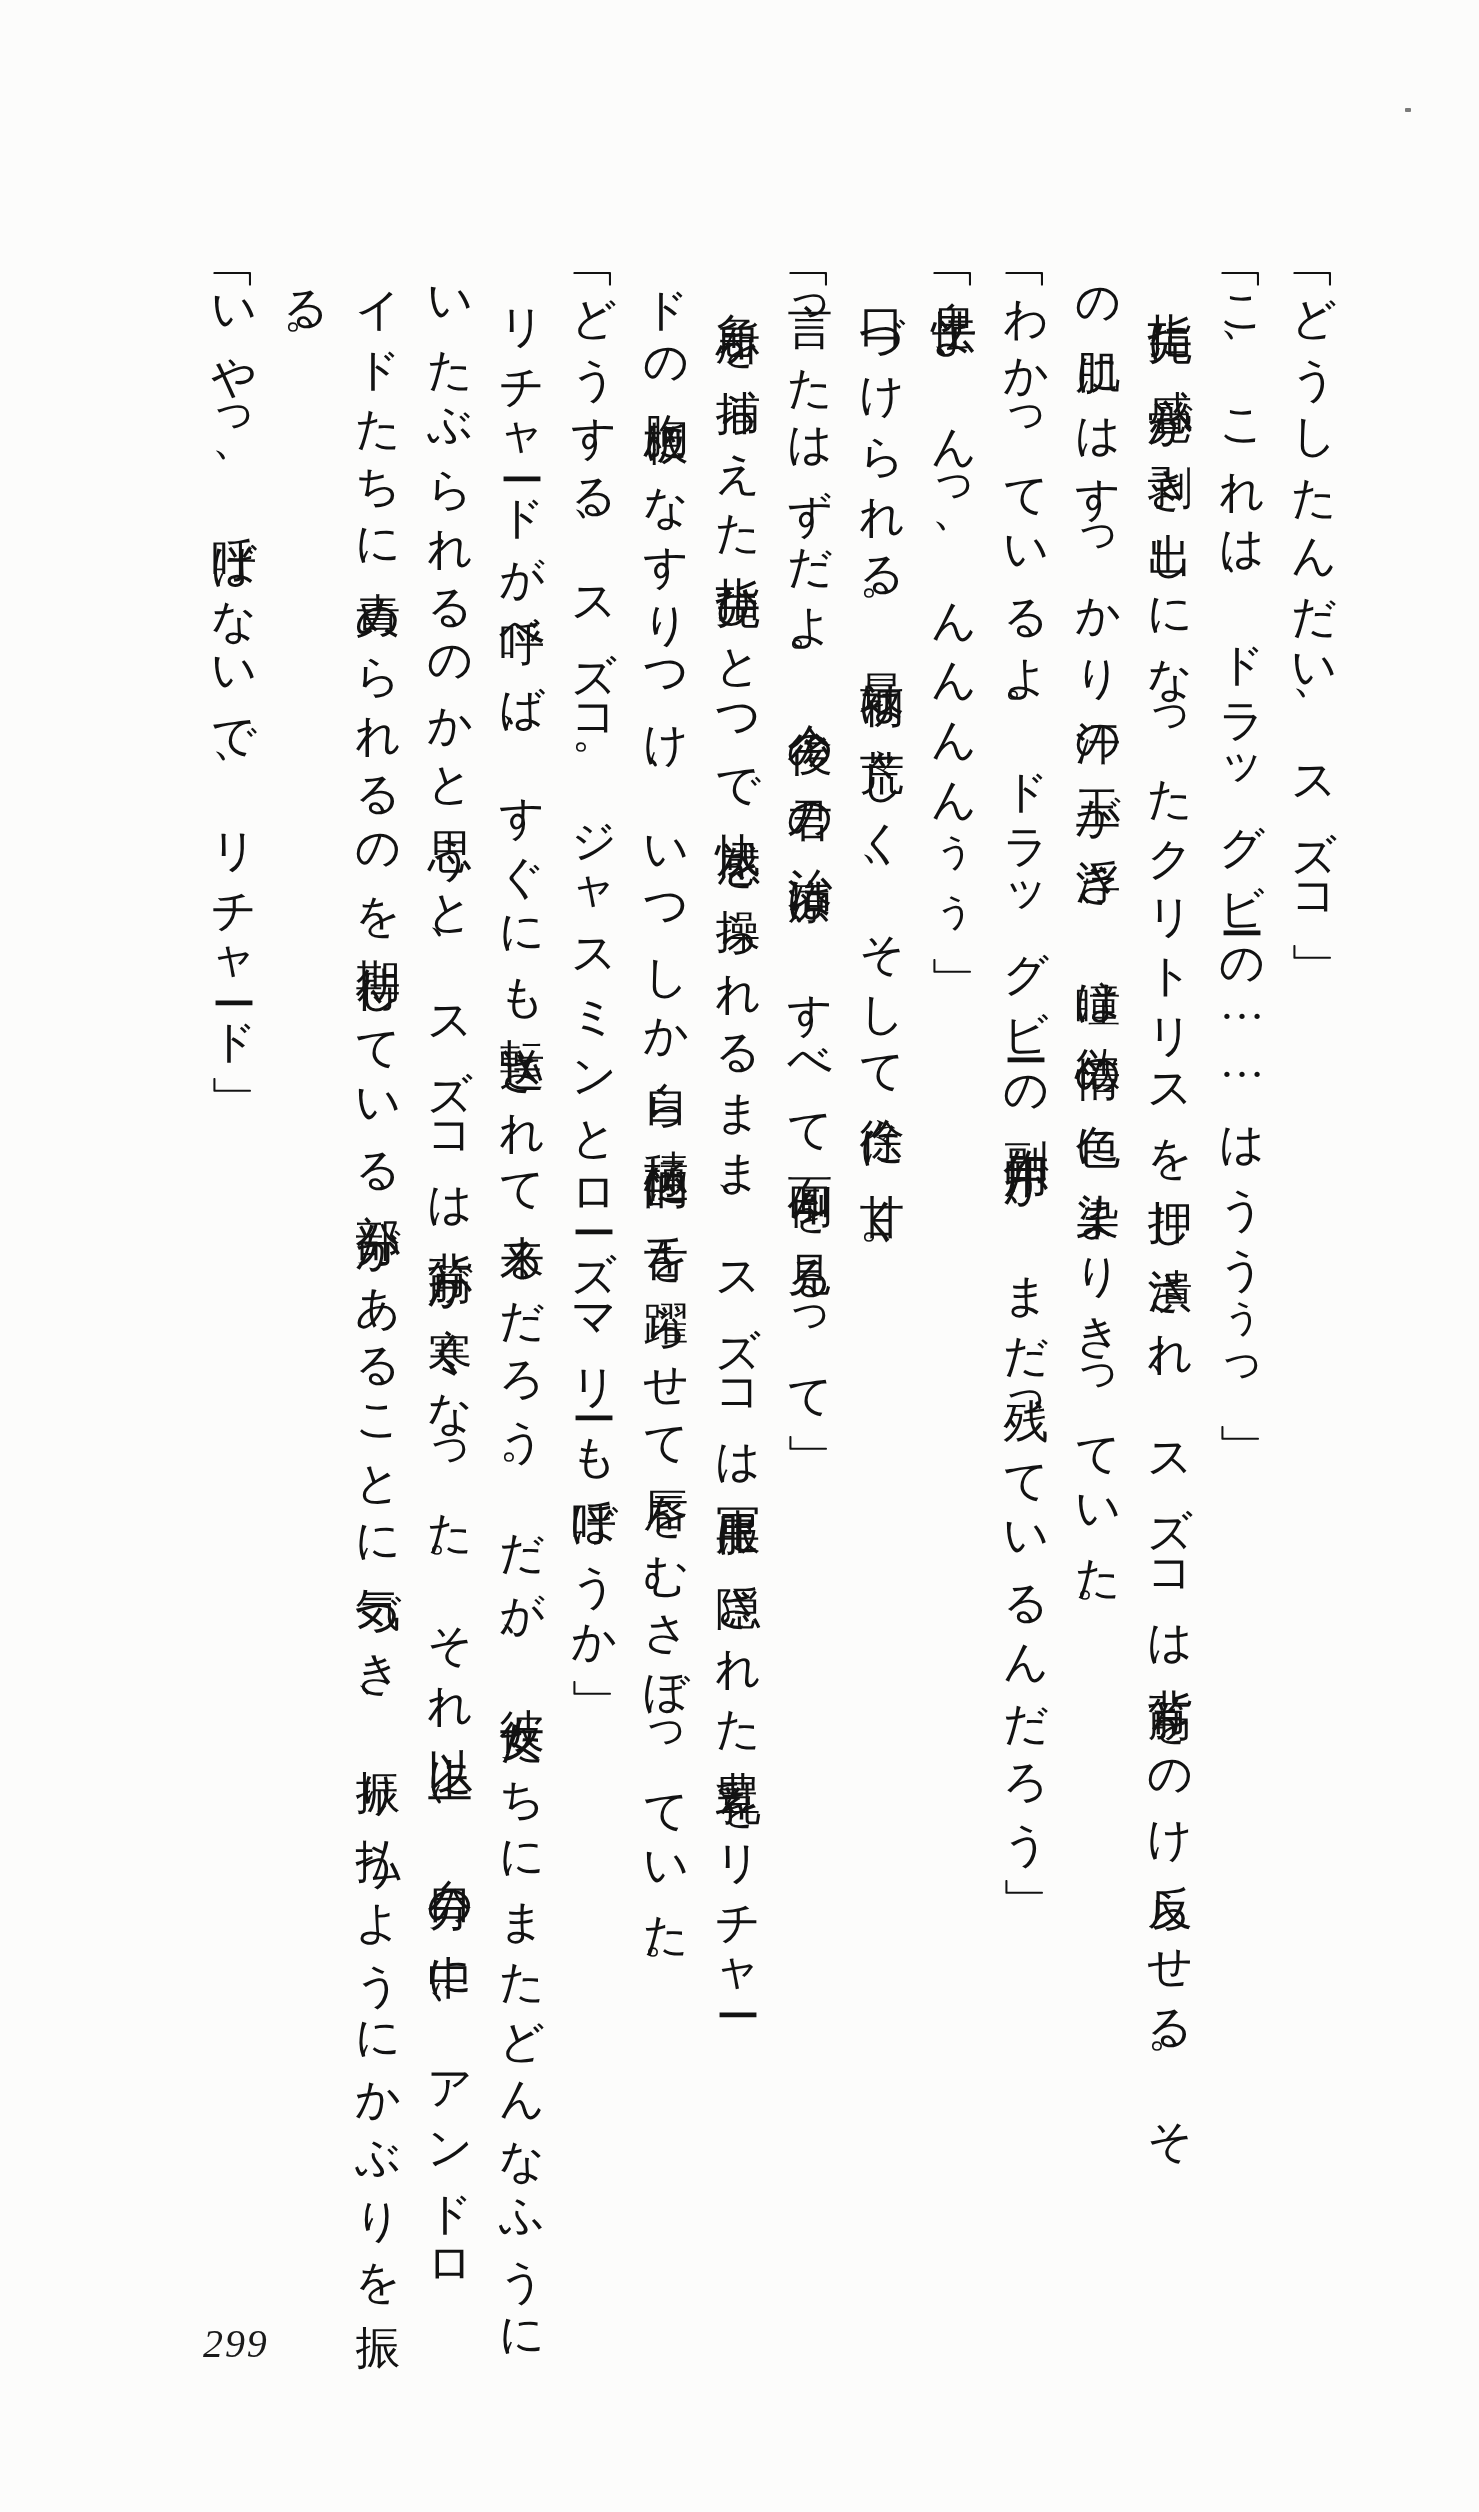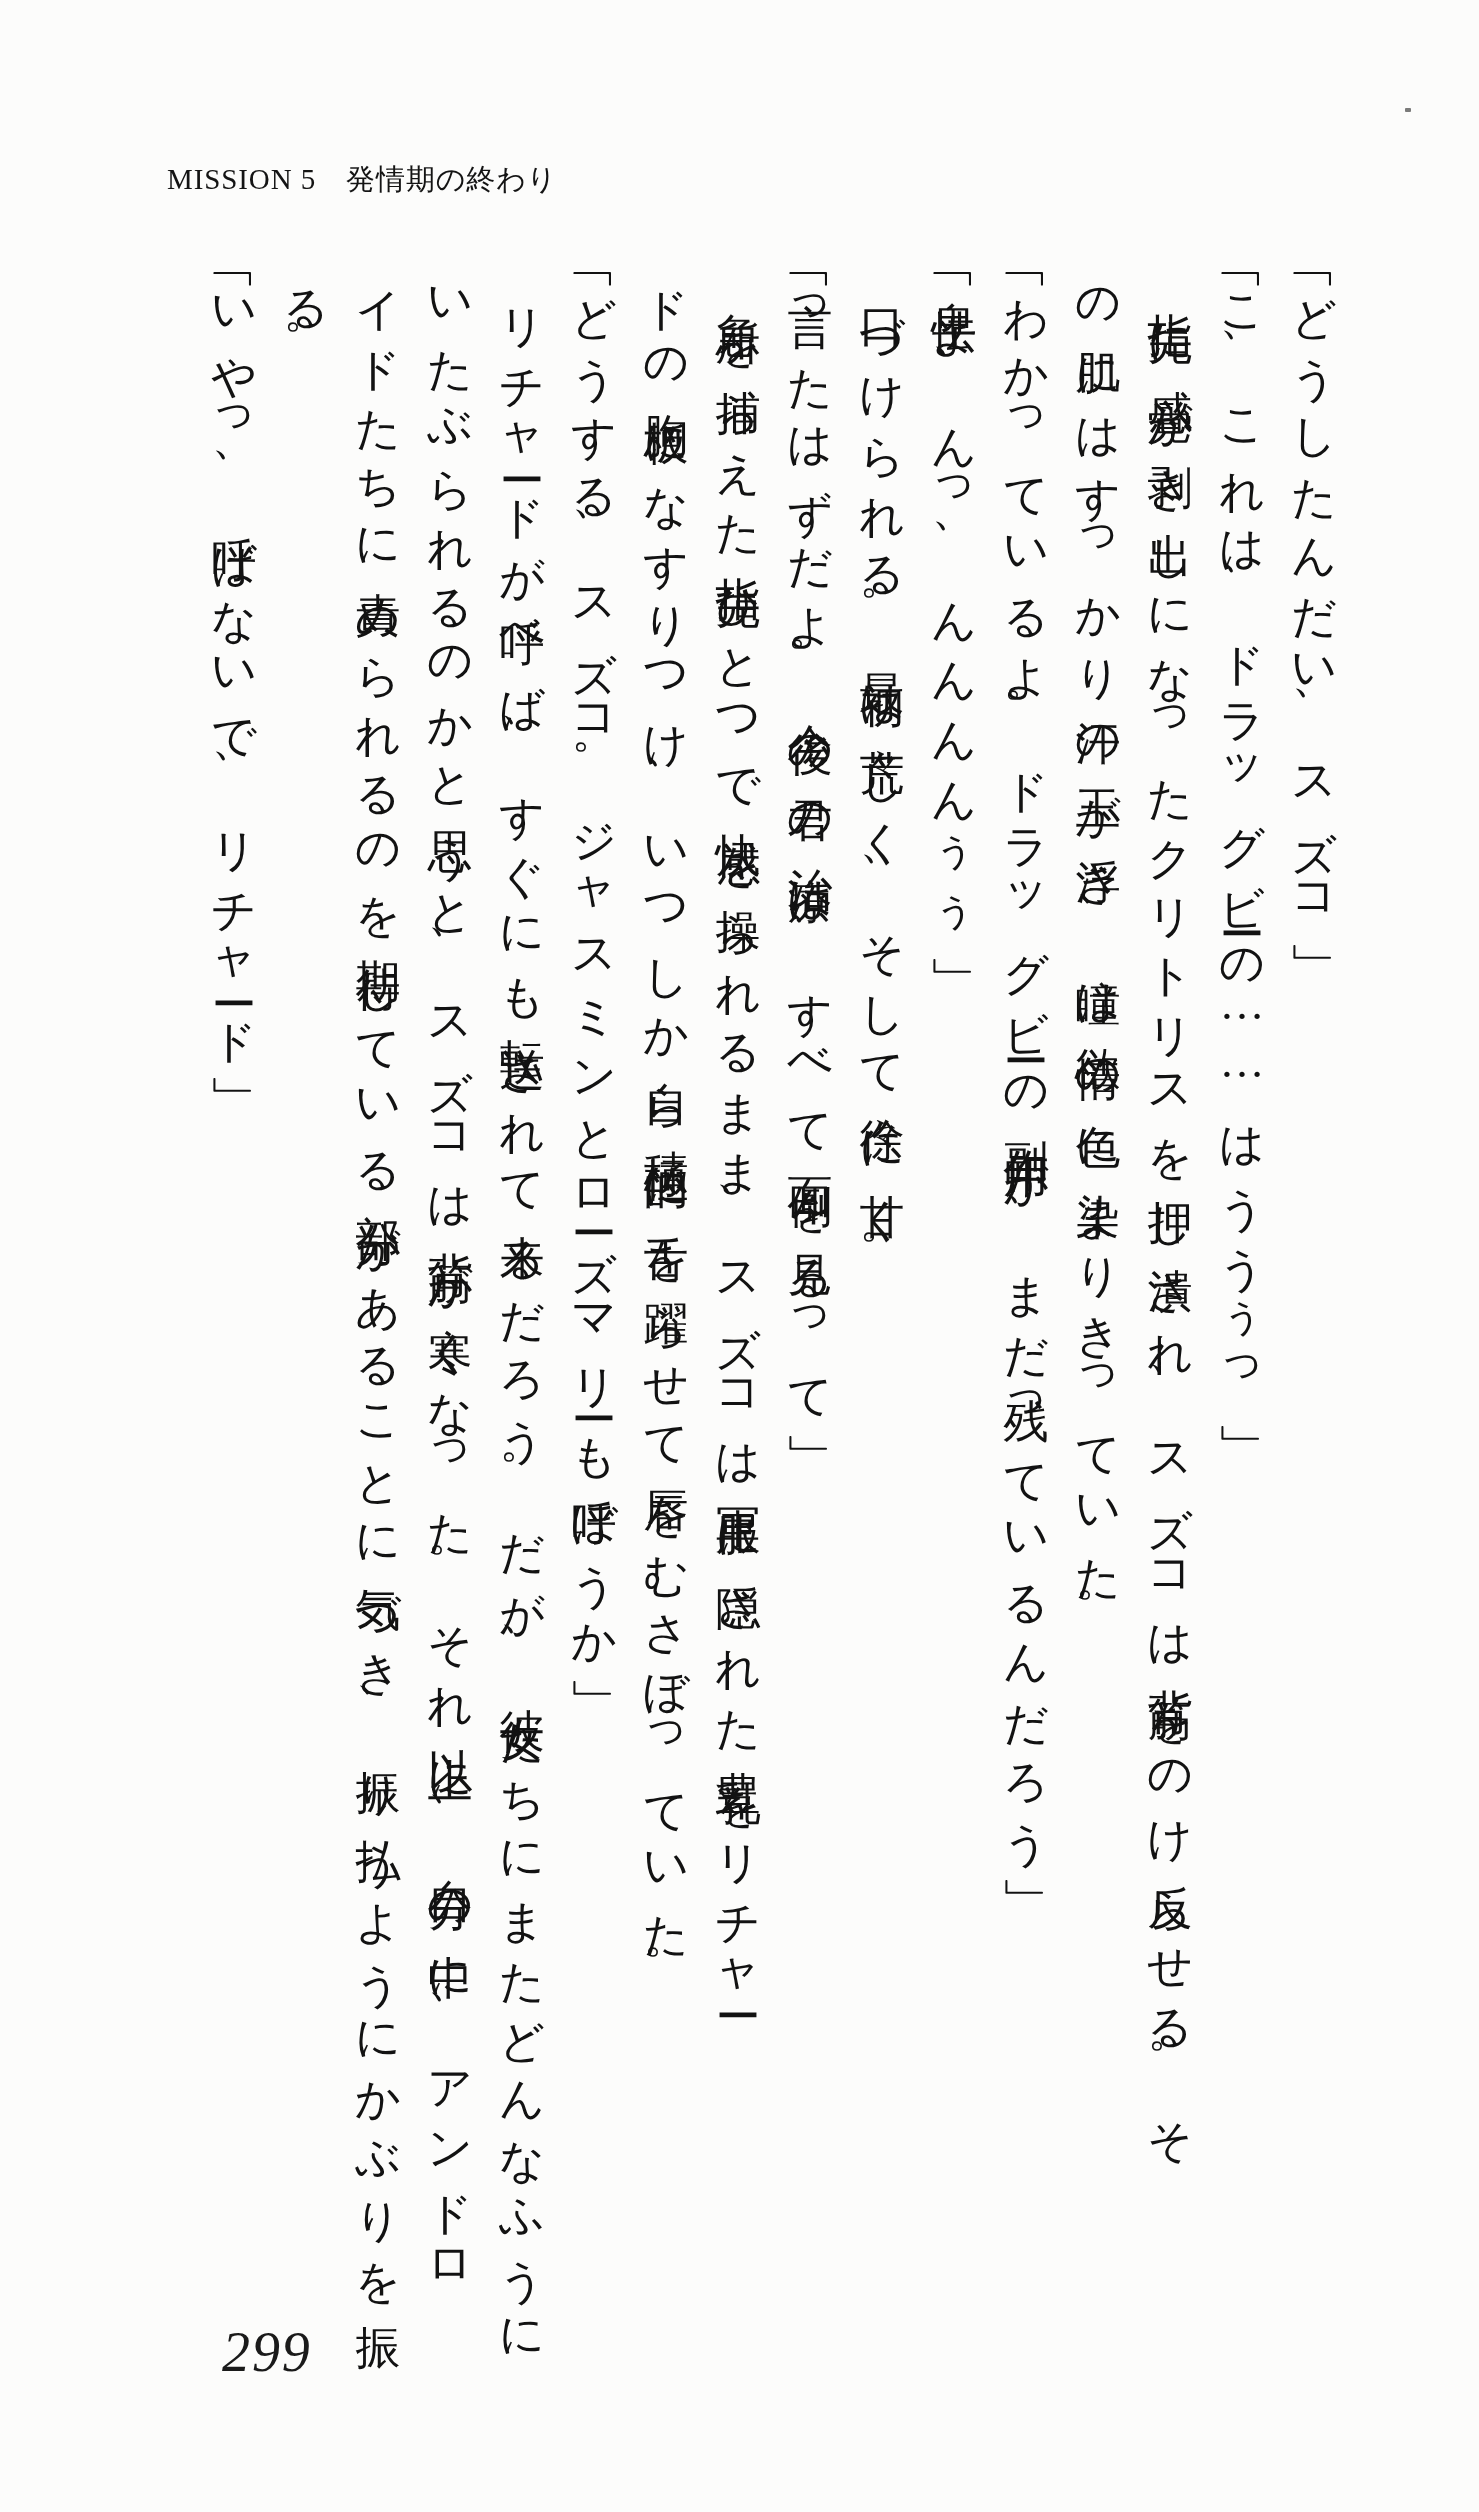--- a/index.html
+++ b/index.html
@@ -49,46 +49,42 @@
     white-space: nowrap;
     overflow: visible;
     color: #121212;
   }
   .vcol.indent { padding-top: 18.6px; height: 2221px; }
   
   .page-number {
     position: absolute;
     left: 203px;
     top: 2320px;
-    font-size: 56px;
+    font-size: 40px;
     font-style: italic;
     letter-spacing: 1.9px;
     color: #1a1a1a;
-    margin-left: 19px;
   }
   
   .speck {
     position: absolute;
     left: 1405px;
     top: 108px;
     width: 5.6px;
     height: 3.7px;
     background: #5a5a5a;
     border-radius: 0.9px;
     opacity: .8;
   }
 </style>
 </head>
 <body>
 
 <div class="page">
 
-  <div class="running-header">
-    <span class="mission">MISSION 5</span><span>発情期の終わり</span>
-  </div>
 
   <div class="speck"></div>
 
   <div class="text-block">
 
   <div class="vcol">「どうしたんだい、スズコ」</div>
       <div class="vcol">「こ、これは、ドラッグビーの……はううぅっ」</div>
       <div class="vcol indent">指先に感覚が剥き出しになったクリトリスを押し潰され、スズコは背筋をのけ反らせる。そ</div>
       <div class="vcol">の肌にはすっかり汗の玉が浮き、瞳は欲情の色に染まりきっていた。</div>
       <div class="vcol">「わかっているよ。ドラッグビーの副作用が、まだ残っているんだろう」</div>

